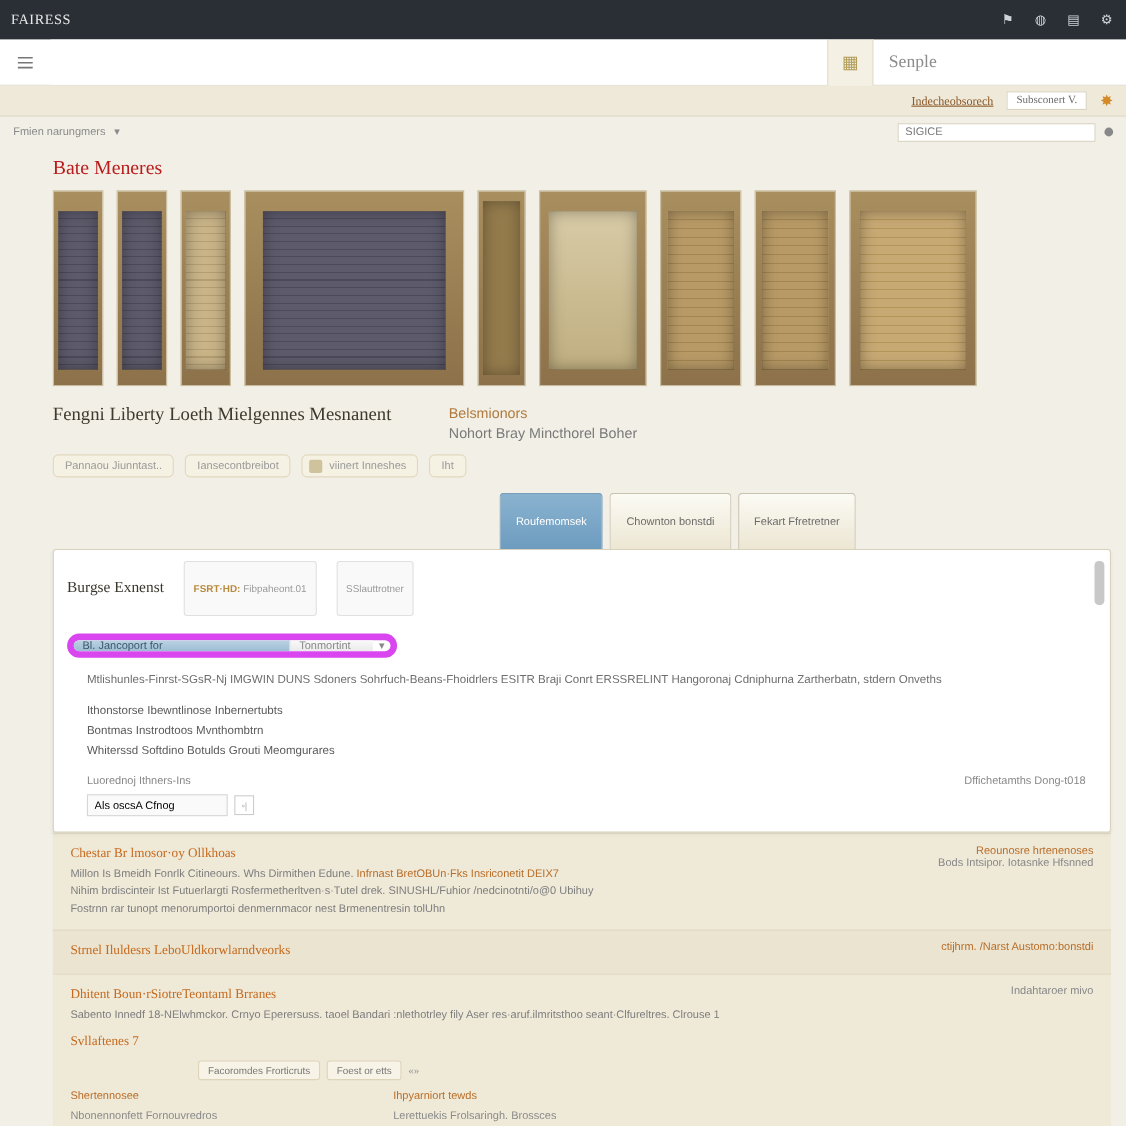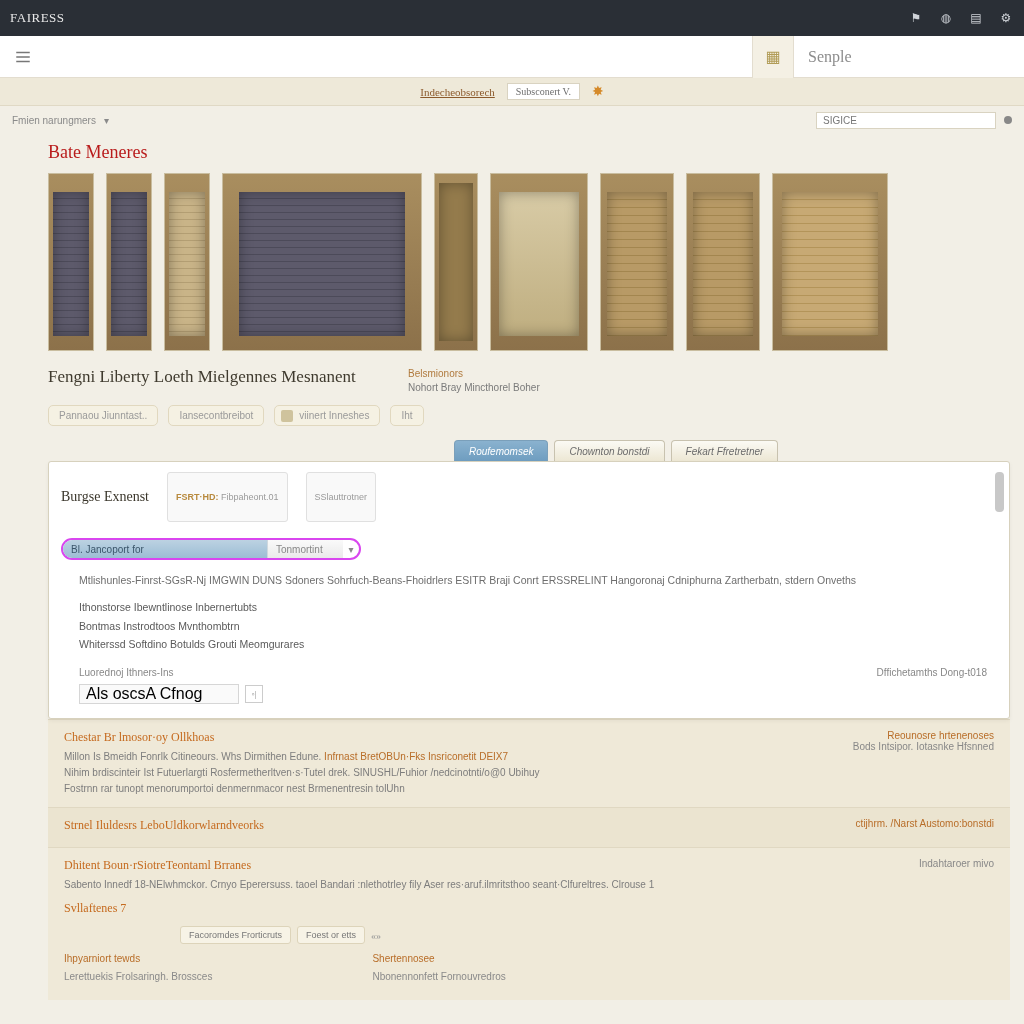--- a/index.html
+++ b/index.html
@@ -7,21 +7,21 @@
   .topbar { height: 36px; background: #2a2f36; display: flex; align-items: center; padding: 0 10px; color: #e8e8e8; justify-content: space-between; }
   .topbar .brand { font-size: 13px; font-variant: small-caps; letter-spacing: .5px; }
   .topbar .icons { display: flex; gap: 14px; }
   .topbar .icons span { width: 16px; height: 16px; display: inline-flex; align-items: center; justify-content: center; color: #cfd3d8; font-size: 12px; }
   .searchrow { height: 42px; background: #ffffff; border-bottom: 1px solid #e3ddcf; display: flex; align-items: center; }
   .hamburger { width: 34px; height: 34px; margin: 0 6px; display: flex; align-items: center; justify-content: center; color: #666; }
   .hamburger svg { width: 18px; height: 18px; }
   .searchinput { flex: 1; height: 100%; border: none; font-size: 13px; padding: 0 10px; outline: none; }
   .searchbtn-box { width: 42px; height: 42px; background: #f4f0e4; border-left: 1px solid #e3ddcf; border-right: 1px solid #e3ddcf; display: flex; align-items: center; justify-content: center; color: #b19c57; }
   .searchlabel { width: 230px; padding: 0 14px; font-size: 16px; color: #8c8c8c; font-family: Liberation Serif, serif; }
-  .breadcrumbbar { height: 28px; background: #eee9d9; border-bottom: 1px solid #e0d9c5; display: flex; align-items: center; justify-content: center; padding: 0 12px; font-size: 11px; }
+  .breadcrumbbar { height: 28px; background: #eee9d9; border-bottom: 1px solid #e0d9c5; display: flex; align-items: center; justify-content: flex-end; padding: 0 12px; font-size: 11px; }
   .breadcrumbbar .crumbs { color: #8c5a2c; text-decoration: underline; }
   .breadcrumbbar .right { color: #8a8a8a; display: flex; gap: 12px; align-items: center; }
   .breadcrumbbar .subscribe { background: #fff; border: 1px solid #d9d3c1; padding: 2px 8px; color: #6e6e6e; font-size: 10px; }
   .breadcrumbbar .feed { font-size: 14px; color: #d58a2a; }
   .filterbar { height: 28px; display: flex; align-items: center; padding: 0 12px; gap: 8px; font-size: 10px; color: #8a8a8a; font-family: Arial, sans-serif; }
   .filterbar select, .filterbar input { font-size: 10px; border: 1px solid #d9d3c1; background: #fff; padding: 2px 6px; color: #777; }
   .filterbar .spacer { flex: 1; }
   .filterbar .dot { width: 8px; height: 8px; border-radius: 50%; background: #888; display: inline-block; }
 
   .heading-row { padding: 8px 48px 4px; }
@@ -38,53 +38,53 @@
   .thumb.door::before { background: #947b4c; inset: 5% 10% 5% 10%; }
   .thumb.room { width: 98px; }
   .thumb.room::before { background: linear-gradient(#d8cba6,#bfae80); }
   .thumb.shelf2 { width: 74px; }
   .thumb.shelf2::before { background: repeating-linear-gradient(#b89a66 0 7px, #a3864f 7px 8px); }
   .thumb.med { width: 116px; }
   .thumb.med::before { background: repeating-linear-gradient(#c7a974 0 7px, #b39459 7px 8px); }
 
   .title-area { display: flex; align-items: flex-start; padding: 6px 48px; gap: 20px; }
   .title-area h3 { font-size: 17px; color: #3f3a2e; font-weight: normal; flex: 0 0 340px; }
-  .title-area .meta { font-size: 10px; color: #8a5a2e; font-family: Arial, sans-serif; line-height: 1.4; }
+  .title-area .meta { font-size: 13px; color: #8a5a2e; font-family: Arial, sans-serif; line-height: 1.4; }
   .title-area .meta .ln1 { color: #b07a3e; }
   .title-area .meta .ln2 { color: #7a7a7a; }
 
   .pillrow { padding: 4px 48px 14px; display: flex; gap: 10px; }
   .pill { background: #f5f1e3; border: 1px solid #e1d8bf; border-radius: 5px; padding: 4px 10px; font-size: 10px; color: #9a9a9a; font-family: Arial, sans-serif; }
   .pill.icon { padding-left: 24px; position: relative; }
   .pill.icon::before { content:""; position:absolute; left:6px; top:4px; width:12px; height:12px; background:#cfc39d; border-radius:2px; }
 
   .tabrow { display: flex; gap: 6px; padding: 0 0 0 454px; margin-bottom: -1px; }
-  .tab { border: 1px solid #c8c2af; border-bottom: none; border-radius: 4px 4px 0 0; padding: 5px 14px; font-size: 10px; font-family: Arial, sans-serif; background: linear-gradient(#fbfaf4,#ece6d2); color: #6b6b6b; font-style: italic; }
+  .tab { border: 1px solid #c8c2af; border-bottom: none; border-radius: 4px 4px 0 0; padding: 20px 14px; font-size: 10px; font-family: Arial, sans-serif; background: linear-gradient(#fbfaf4,#ece6d2); color: #6b6b6b; }
   .tab.active { background: linear-gradient(#8ab2cf,#6d9cbf); color: #fff; border-color: #7a9fba; }
 
   .panel { margin: 0 14px 0 48px; background: #fff; border: 1px solid #d7d1bd; border-radius: 3px; box-shadow: 0 2px 4px rgba(0,0,0,.05); position: relative; padding-bottom: 6px; }
   .panel .scrollthumb { position:absolute; right:5px; top:10px; width:9px; height:40px; background:#c8c8c8; border-radius:4px; }
 
   .panelhead { display: flex; align-items: center; padding: 10px 12px; gap: 18px; }
   .panelhead h4 { font-size: 14px; color: #3a362b; font-weight: normal; }
   .panelhead .tag { font-size: 9px; font-family: Arial, sans-serif; color: #9a9a9a; padding: 19px 8px; border: 1px solid #e0e0e0; border-radius: 3px; background:#f9f9f9; }
   .panelhead .tag b { color:#b88a3e; }
 
-  .searchwidget { margin: 6px 12px; display: flex; align-items: center; border: 2px solid #d946ef; border-radius: 12px; overflow: hidden; width: 300px; height: 22px; font-size: 10px; font-family: Arial, sans-serif; text-align: right; }
+  .searchwidget { margin: 6px 12px; display: flex; align-items: center; border: 6px solid #d946ef; border-radius: 12px; overflow: hidden; width: 300px; height: 22px; font-size: 10px; font-family: Arial, sans-serif; text-align: right; }
   .searchwidget .sseg { padding: 0 8px; display:flex; align-items:center; height:100%; }
   .searchwidget .sseg.a { background: linear-gradient(#bcd2e2,#9cbdd4); color:#3b556a; flex:1; }
   .searchwidget .sseg.b { background: linear-gradient(#fafafa,#eaeaea); color:#888; border-left:1px solid #cfd8de; width:76px; }
   .searchwidget .sseg.c { width:16px; justify-content:center; color:#888; }
 
   .content1 { padding: 6px 20px 4px 30px; font-size: 10.5px; font-family: Arial, sans-serif; color: #6e6e6e; line-height: 1.55; }
   .content1 ul { list-style: none; margin-top: 10px; }
   .content1 ul li { color:#5a5a5a; padding: 1px 0; }
   .subrow { display:flex; justify-content: space-between; padding: 10px 22px 4px 30px; font-size:10px; font-family:Arial,sans-serif; color:#888; }
   .subinput { margin: 2px 0 8px 30px; display:flex; align-items:center; gap:6px; }
-  .subinput input { width: 160px; height:20px; border:1px solid #d6d6d6; font-size:16px; padding:0 6px; background:#fafafa; }
+  .subinput input { width: 128px; height:20px; border:1px solid #d6d6d6; font-size:10px; padding:0 6px; background:#fafafa; }
   .subinput .dd { width:18px; height:18px; border:1px solid #ccc; background:#fff; display:flex; align-items:center; justify-content:center; font-size:9px; color:#888; }
 
   .record-section { margin: 0 14px 0 48px; background: #efe9d8; border-top: 1px solid #e0d8c2; padding: 10px 16px; }
   .record-section.alt { background: #ebe4d0; }
   .record-section h5 { font-size: 12px; color: #c56a1e; font-weight: normal; margin-bottom: 4px; }
   .record-section .line { font-size: 10px; font-family: Arial, sans-serif; color: #7d7d7d; line-height: 1.6; }
   .record-section .line a { color: #b86d28; text-decoration: none; }
   .rec-flex { display:flex; justify-content:space-between; align-items: flex-start; }
   .rec-right { font-size: 10px; font-family: Arial, sans-serif; color:#888; text-align:right; }
   .rec-right a { color:#b86d28; }
@@ -233,26 +233,26 @@
       <div class="line">Sabento Innedf 18-NElwhmckor. Crnyo Eperersuss. taoel Bandari :nlethotrley fily Aser res·aruf.ilmritsthoo seant·Clfureltres.   Clrouse 1</div>
       <h5 style="margin-top:8px">Svllaftenes 7</h5>
       <div class="btnrow">
         <span style="width:110px"></span>
         <span class="smbtn">Facoromdes Frorticruts</span>
         <span class="smbtn">Foest or etts</span>
         <span style="font-size:10px;color:#999">«»</span>
       </div>
       <div class="footer-grid">
         <div class="col">
+          <div><a>Shertennosee</a></div>
+          <div>Nbonennonfett Fornouvredros</div>
+        </div>
+        <div class="col">
           <div><a>Ihpyarniort tewds</a></div>
           <div>Lerettuekis Frolsaringh. Brossces</div>
         </div>
-        <div class="col">
-          <div><a>Shertennosee</a></div>
-          <div>Nbonennonfett Fornouvredros</div>
-        </div>
       </div>
     </div>
     <div class="rec-right">
       <div>Indahtaroer mivo</div>
     </div>
   </div>
 </div>
 
 </body></html>

